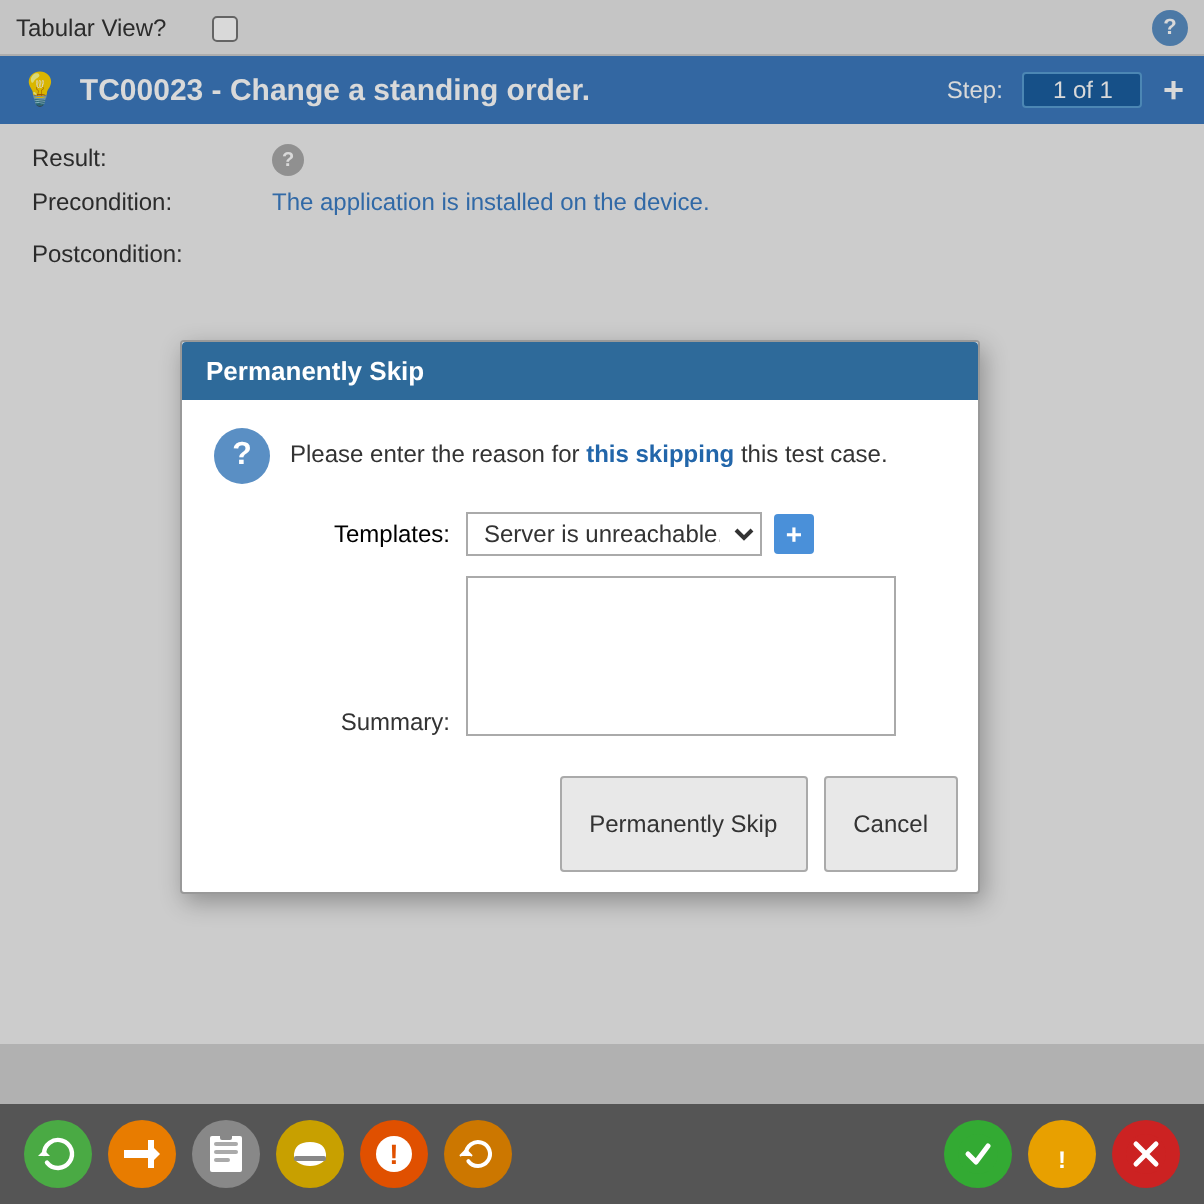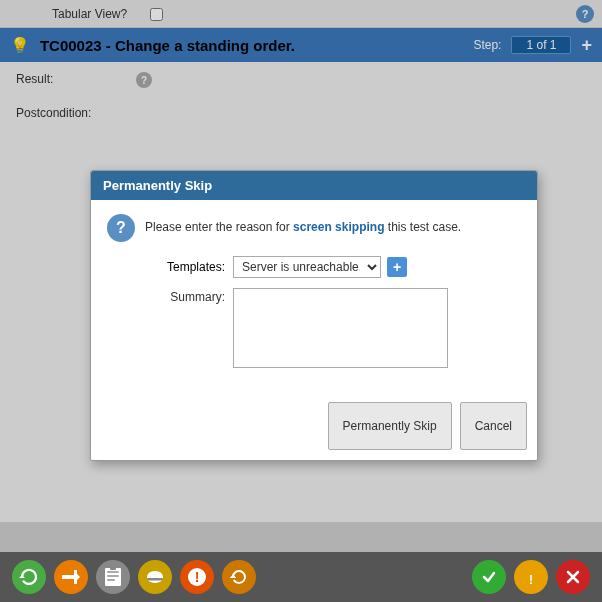--- a/index.html
+++ b/index.html
@@ -20,21 +20,20 @@
       height: 28px;
       display: flex;
       align-items: center;
       padding: 0 8px;
       justify-content: space-between;
     }
     .top-bar-left {
       display: flex;
       align-items: flex-end;
       gap: 23px;
-      margin-left: 44px;
     }
     .top-bar-label {
       font-size: 12px;
       color: #333;
     }
     .checkbox-input {
       width: 13px;
       height: 13px;
     }
     .help-icon-top {
@@ -58,21 +57,21 @@
       display: flex;
       align-items: center;
       padding: 0 10px;
       gap: 10px;
     }
     .title-icon {
       color: #ffd700;
       font-size: 16px;
     }
     .title-text {
-      color: #000000;
+      color: #ffffff;
       font-size: 15px;
       font-weight: bold;
       flex: 1;
     }
     .step-label {
       color: white;
       font-size: 12px;
     }
     .step-box {
       background: #1a5fa0;
@@ -131,21 +130,21 @@
       top: 0; left: 0; right: 0; bottom: 50px;
       background: rgba(0,0,0,0.15);
       z-index: 10;
     }
 
     
     .dialog {
       position: absolute;
       top: 170px;
       left: 90px;
-      width: 448px;
+      width: 400px;
       background: white;
       border: 1px solid #999;
       box-shadow: 2px 4px 12px rgba(0,0,0,0.3);
       z-index: 20;
       border-radius: 2px;
     }
     .dialog-titlebar {
       background: #2e6a9a;
       color: white;
       font-size: 13px;
@@ -220,23 +219,22 @@
       cursor: pointer;
       display: flex;
       align-items: center;
       justify-content: center;
       margin-left: 6px;
       border-radius: 2px;
     }
 
     .summary-row {
       display: flex;
-      align-items: flex-start;
+      align-items: flex-end;
       margin-left: 38px;
-      margin-bottom: 14px;
     }
     .summary-label {
       font-size: 12px;
       color: #333;
       min-width: 80px;
       text-align: right;
       margin-right: 8px;
       padding-top: 2px;
     }
     .summary-textarea {
@@ -341,37 +339,39 @@
   <span class="step-box">1 of 1</span>
   <span class="plus-btn">+</span>
 </div>
 
 <div class="main-content">
   <div class="info-row">
     <span class="info-label">Result:</span>
     <span class="info-value help">?</span>
   </div>
   <div class="info-row">
+    <span class="info-label">Precondition:</span>
+    <span class="info-value blue">The application is installed on the device.</span>
   </div>
   <div class="info-row">
   </div>
   <div class="info-row">
     <span class="info-label">Postcondition:</span>
   </div>
 </div>
 
 <div class="overlay-backdrop"></div>
 
 <div class="dialog">
   <div class="dialog-titlebar">Permanently Skip</div>
   <div class="dialog-body">
     <div class="dialog-message-row">
       <div class="dialog-help-icon">?</div>
       <div class="dialog-message">
-        Please enter the reason for <em>screen skipping</em> this test case.
+        Please enter the reason for <em>this skipping</em> this test case.
       </div>
     </div>
 
     <div class="form-row">
       <label class="form-label">Templates:</label>
       <select class="template-select">
         <option>Server is unreachable.</option>
       </select>
       <button class="add-btn">+</button>
     </div>

